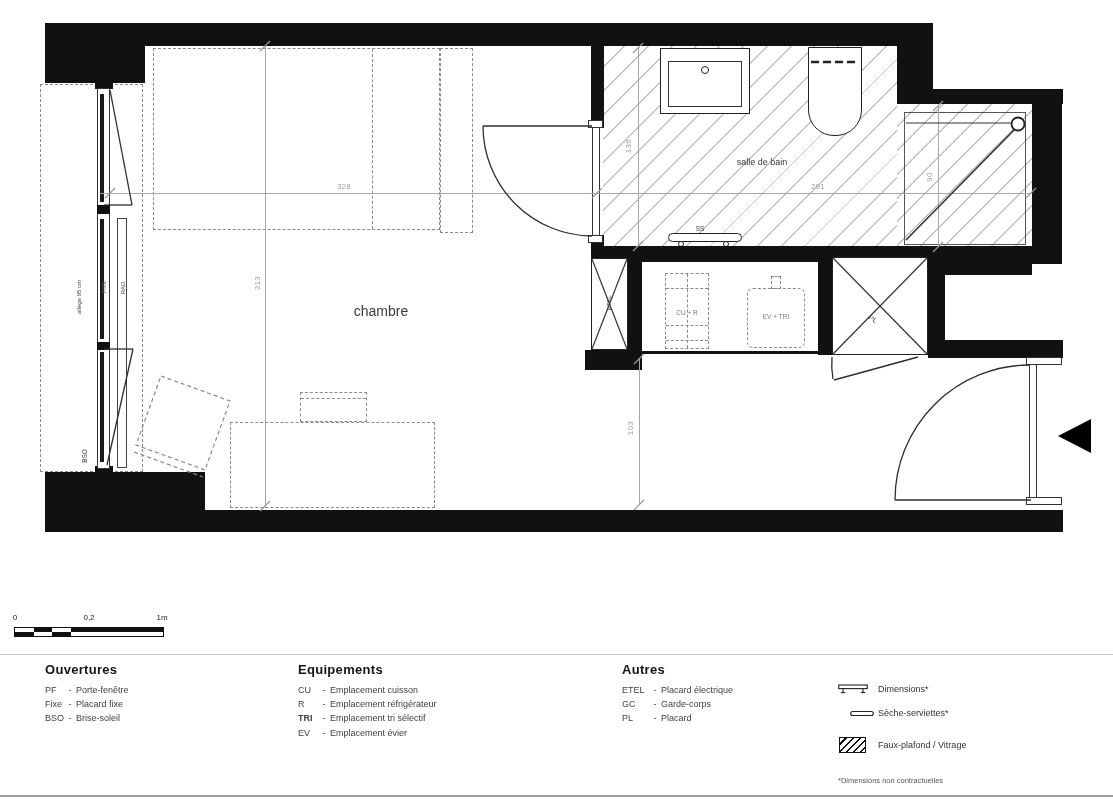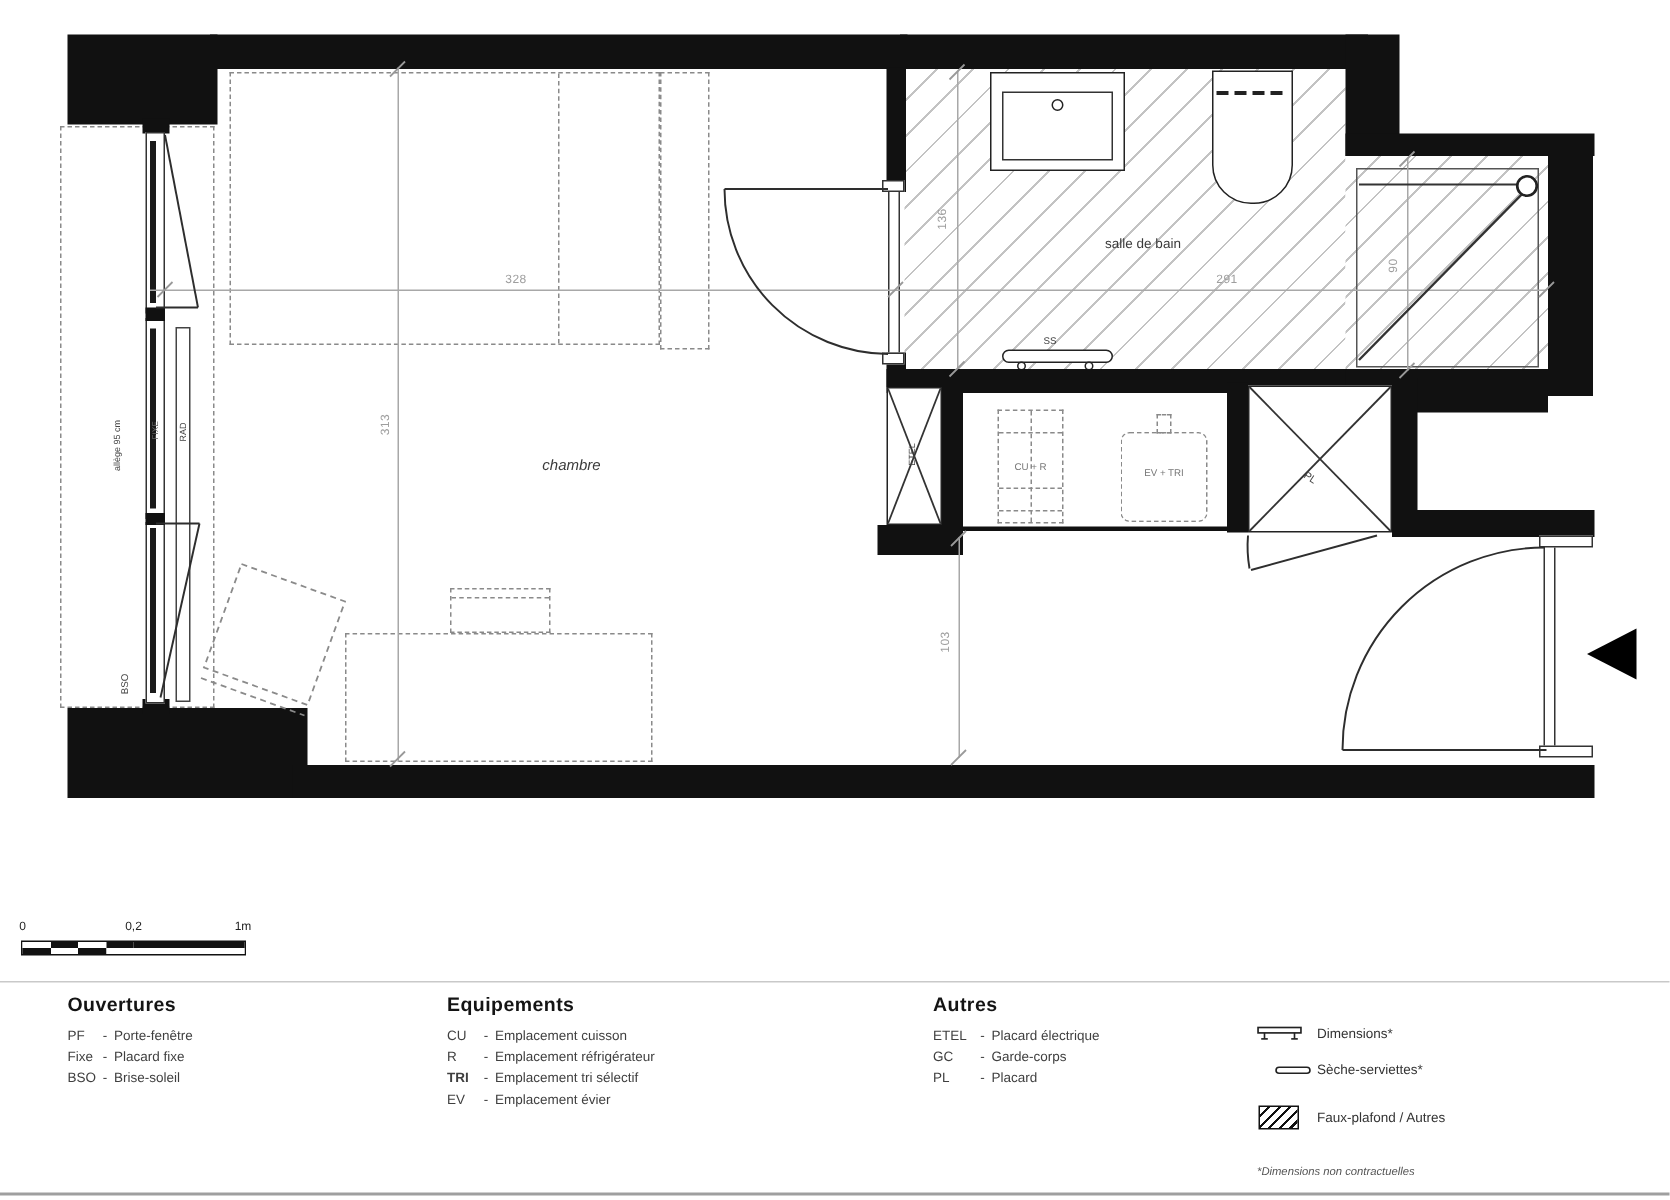--- a/index.html
+++ b/index.html
@@ -40,21 +40,21 @@
   .lg-title{position:absolute;font-size:13px;font-weight:bold;color:#141414;letter-spacing:.3px;}
   .lg-col{position:absolute;font-size:9px;color:#3f3f3f;}
   .lg-row{display:flex;line-height:14.2px;}
   .lg-abbr{flex:0 0 auto;}
   .lg-dash{flex:0 0 12px;text-align:center;}
   .divider{position:absolute;left:0;width:1113px;background:#c9c9c9;height:1px;}
   .footline{position:absolute;left:0;top:795px;width:1113px;height:1.5px;background:#9f9f9f;}
   .lg-symlab{position:absolute;font-size:9px;color:#333;white-space:nowrap;}
   .swatch{position:absolute;border:1.5px solid #111;box-sizing:border-box;
           background-image:repeating-linear-gradient(135deg,#fff 0 3.5px,#111 3.5px 5px);}
-  .footnote{position:absolute;font-size:7.5px;font-style:italic;color:#555;white-space:nowrap;}
+  .footnote{position:absolute;font-size:7.5px;color:#555;white-space:nowrap;}
 </style>
 </head>
 <body>
 
 <div class="abs" style="left:0;top:0;width:1113px;height:560px;">
 
   <div class="hatch" style="left:603px;top:45px;width:294px;height:201px;"></div>
   <div class="hatch" style="left:897px;top:104px;width:135px;height:144px;"></div>
 
   <div class="box" style="left:660px;top:48px;width:90px;height:66px;border-width:1.3px;"></div>
@@ -167,21 +167,21 @@
       <line x1="260" y1="511" x2="270" y2="501"></line>
       <line x1="633" y1="53" x2="643" y2="43"></line>
       <line x1="633" y1="251" x2="643" y2="241"></line>
       <line x1="634" y1="364" x2="644" y2="354"></line>
       <line x1="634" y1="510" x2="644" y2="500"></line>
       <line x1="933" y1="111" x2="943" y2="101"></line>
       <line x1="933" y1="252" x2="943" y2="242"></line>
     </g>
   </svg>
 
-  <span class="lbl room" style="left:381px;top:311px;font-size:10px;font-style:italic;">chambre</span>
+  <span class="lbl room" style="left:381px;top:311px;font-size:14px;">chambre</span>
   <span class="lbl room" style="left:762px;top:162px;font-size:9px;">salle de bain</span>
 
   <span class="lbl dim" style="left:344px;top:186px;font-size:8px;">328</span>
   <span class="lbl dim" style="left:818px;top:186px;font-size:8px;">291</span>
   <span class="lblv dim" style="left:257px;top:283px;font-size:8px;">313</span>
   <span class="lblv dim" style="left:628px;top:146px;font-size:8px;">136</span>
   <span class="lblv dim" style="left:630px;top:428px;font-size:8px;">103</span>
   <span class="lblv dim" style="left:929px;top:177px;font-size:8px;">90</span>
 
   <span class="lbl fix" style="left:700px;top:228px;font-size:6.5px;">SS</span>
@@ -289,17 +289,17 @@
   </g>
 </svg>
 <span class="lg-symlab" style="left:878px;top:684px;">Dimensions*</span>
 
 <svg class="overlay" style="left:850px;top:710px;" width="24" height="8" viewBox="0 0 24 8">
   <rect x="0.7" y="1.5" width="22.6" height="4" rx="2" fill="#fff" stroke="#222" stroke-width="1.1"></rect>
 </svg>
 <span class="lg-symlab" style="left:878px;top:708px;">Sèche-serviettes*</span>
 
 <div class="swatch" style="left:839px;top:737px;width:27px;height:16px;"></div>
-<span class="lg-symlab" style="left:878px;top:740px;">Faux-plafond / Autres</span>
+<span class="lg-symlab" style="left:878px;top:740px;">Faux-plafond / Vitrage</span>
 
 <span class="footnote" style="left:838px;top:776px;">*Dimensions non contractuelles</span>
 
 <div class="footline"></div>
 
 </body></html>

